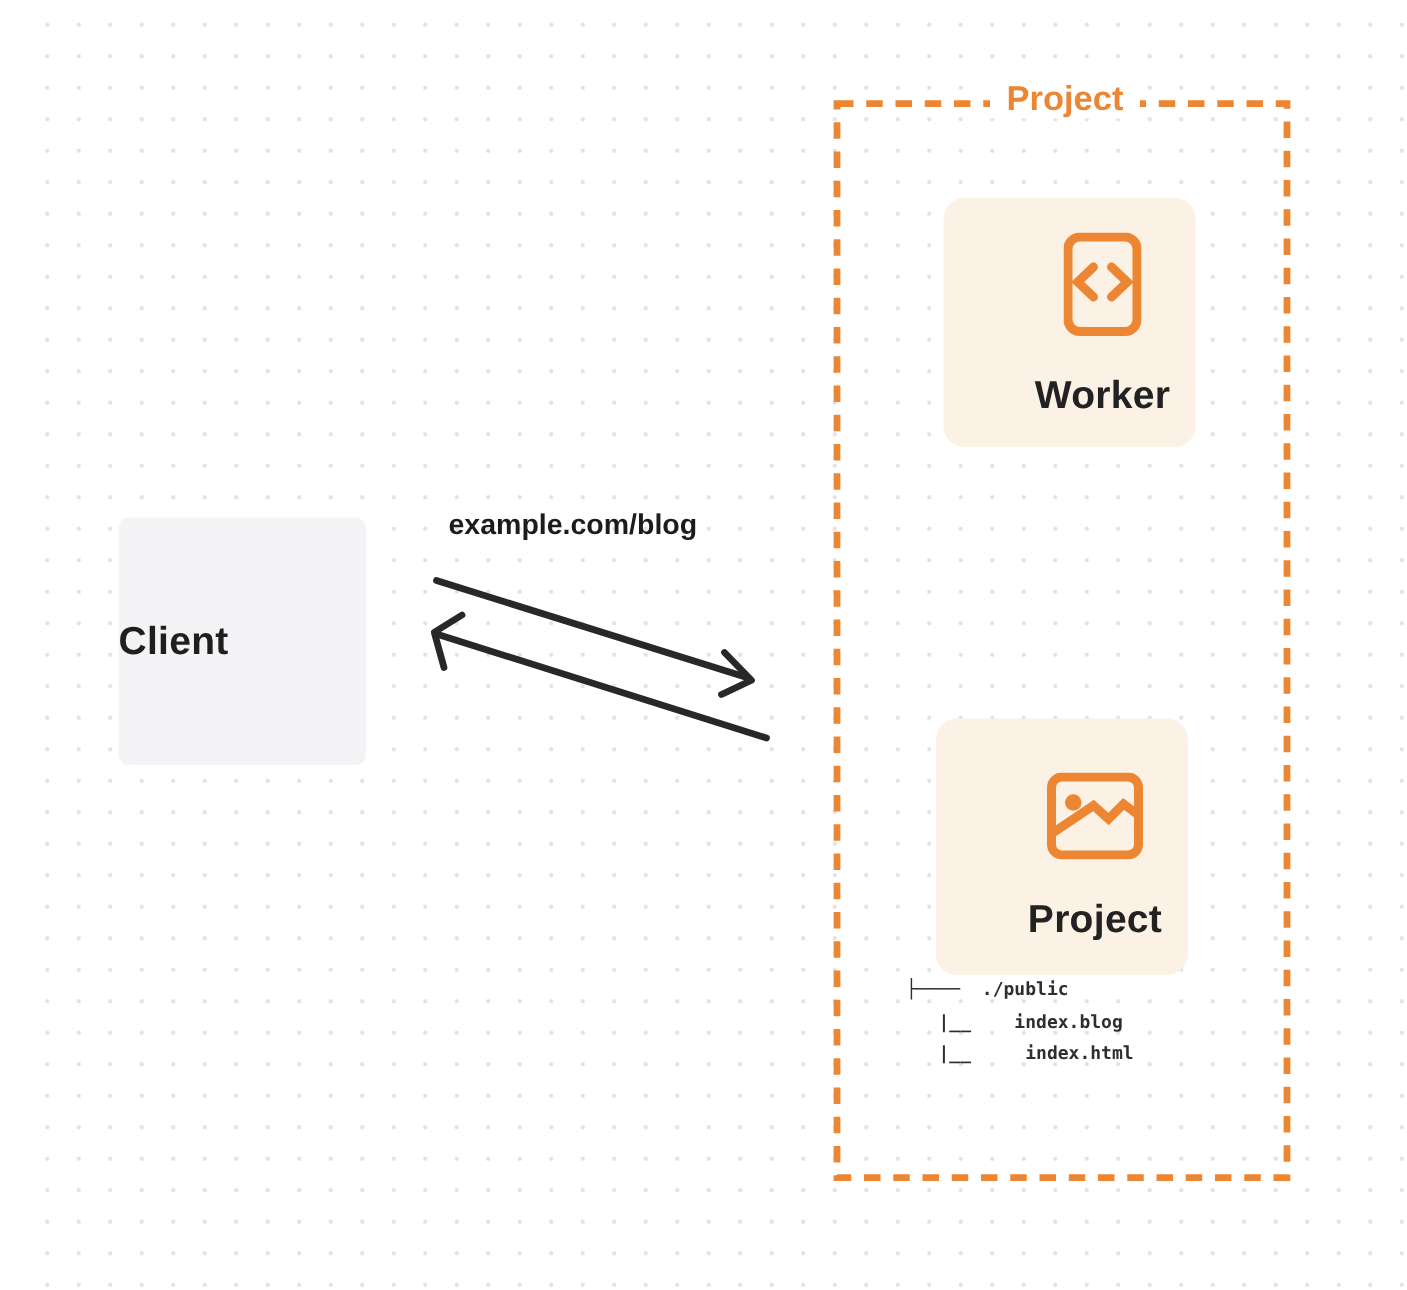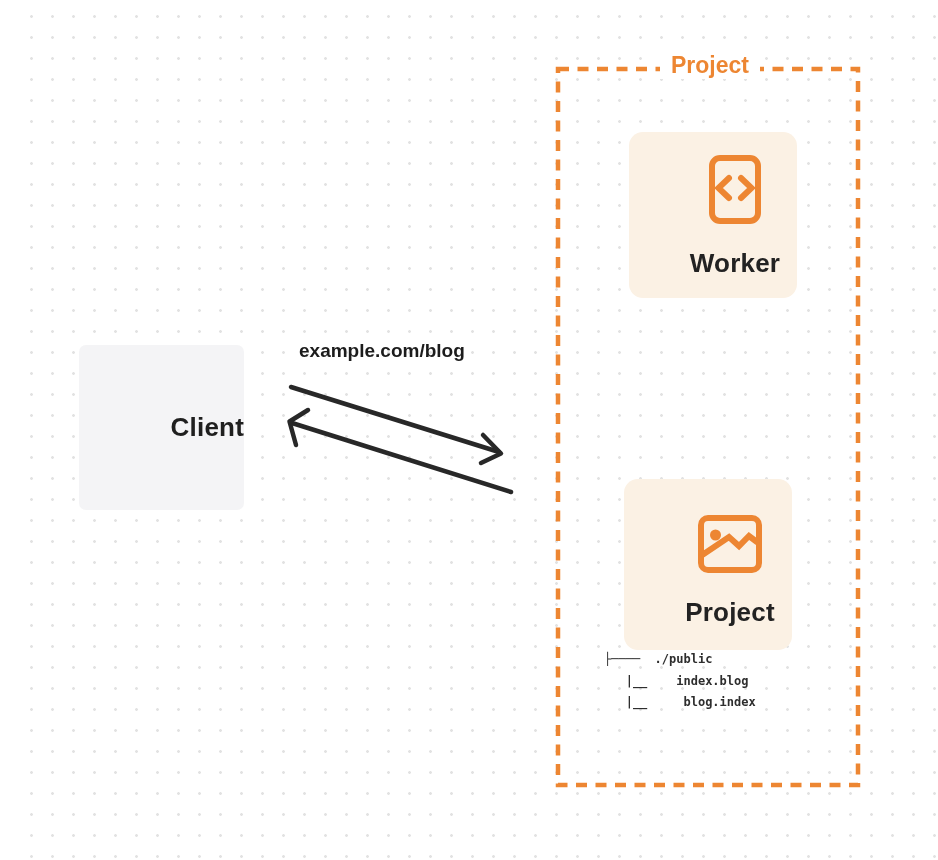--- a/index.html
+++ b/index.html
@@ -98,21 +98,21 @@
   }
   .tree-line{white-space:pre;}
   .client-box{
     position:absolute;
     left:63px;top:345px;
     width:165px;height:165px;
     background:var(--client-background);
     border-radius:7px;
     display:flex;
     align-items:center;
-    justify-content:flex-end;
+    justify-content:flex-start;
   }
   .client-label{
     font-size:26px;
     font-weight:700;
     color:var(--text-dark);
     letter-spacing:0.2px;
   }
   .request-label{
     position:absolute;
     left:283px;top:340px;
@@ -156,21 +156,21 @@
         <circle cx="17.5" cy="20" r="5.5"></circle>
         <polyline points="5,39.5 31,22 41,31 51,21 59,27"></polyline>
       </svg>
     </span>
     <div class="card-label">Project</div>
   </div>
 
   <div class="file-tree">
     <div class="tree-line">├────  ./public</div>
     <div class="tree-line">   |__    index.blog</div>
-    <div class="tree-line">   |__     blog.index</div>
+    <div class="tree-line">   |__     index.html</div>
   </div>
 
   <div class="client-box">
     <div class="client-label">Client</div>
   </div>
 
   <div class="request-label">example.com/blog</div>
 
 </div>
 

